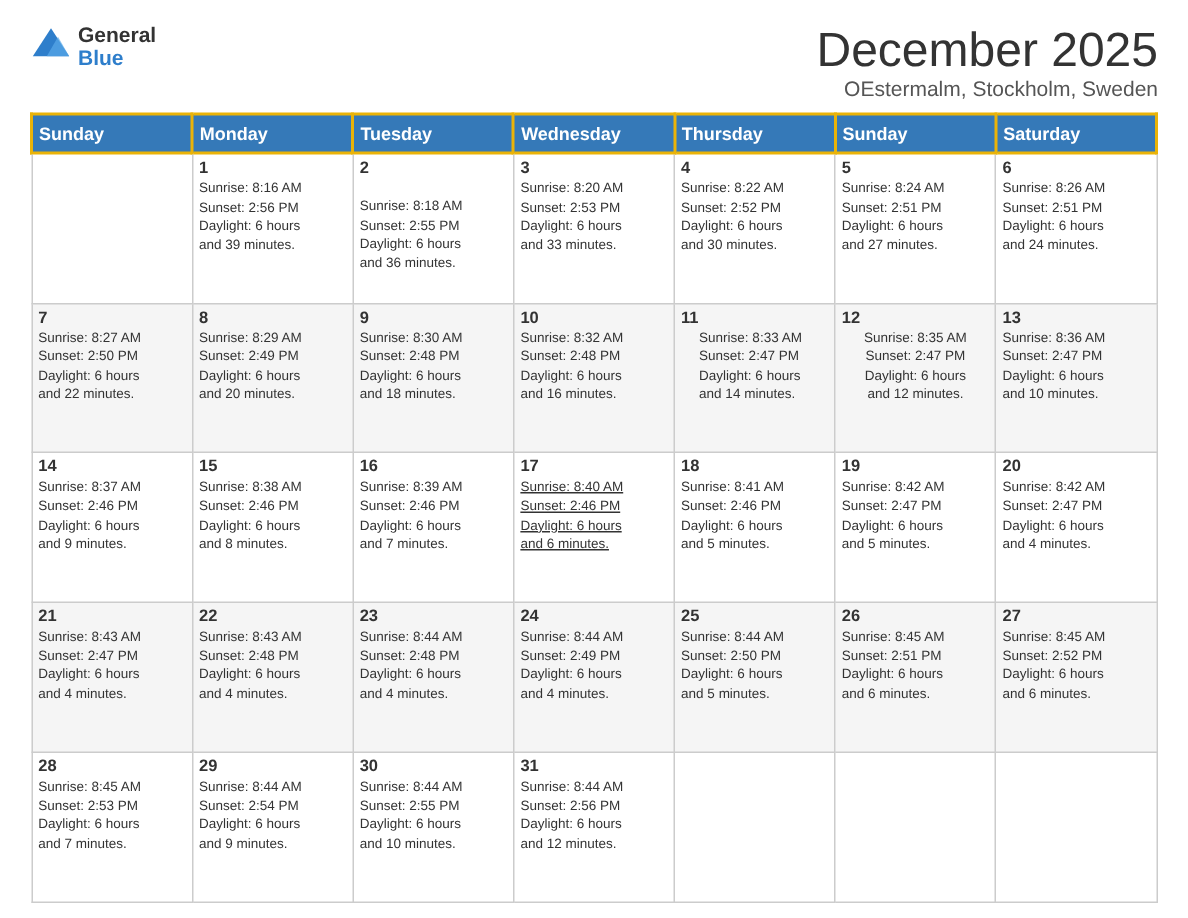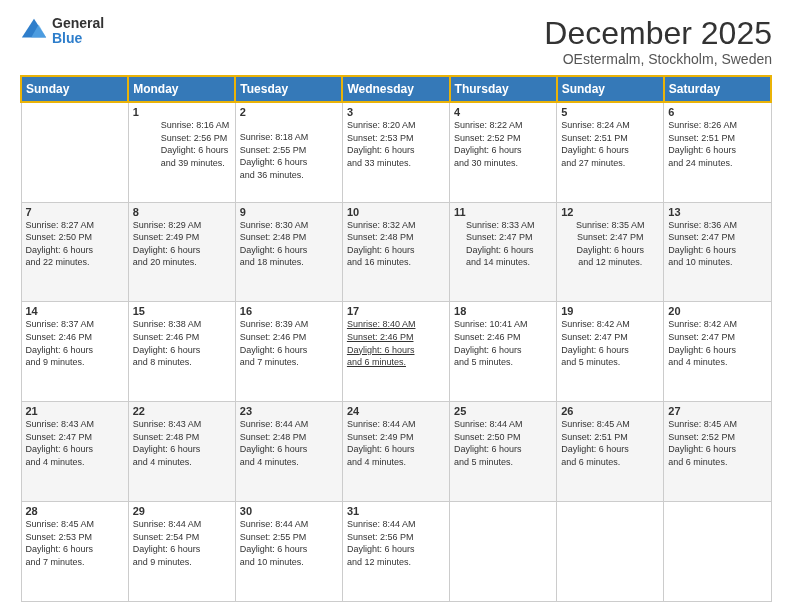--- a/index.html
+++ b/index.html
@@ -134,21 +134,21 @@
         <th>Thursday</th>
         <th>Sunday</th>
         <th>Saturday</th>
       </tr>
     </thead>
     <tbody id="calendar-body">
     <tr>
           <td class="empty-cell"></td>
           <td>
             <span class="day-number">1</span>
-            <div class="day-info" style="white-space: pre-line; margin-left: 28px;">Sunrise: 8:16 AM
+            <div class="day-info" style="white-space: pre-line;">Sunrise: 8:16 AM
 Sunset: 2:56 PM
 Daylight: 6 hours
 and 39 minutes.</div>
           </td>
           <td>
             <span class="day-number">2</span>
             <div class="day-info" style="white-space: pre-line; margin-top: 13px;">Sunrise: 8:18 AM
 Sunset: 2:55 PM
 Daylight: 6 hours
 and 36 minutes.</div>
@@ -257,21 +257,21 @@
           </td>
           <td>
             <span class="day-number">17</span>
             <div class="day-info" style="white-space: pre-line; text-decoration: underline;">Sunrise: 8:40 AM
 Sunset: 2:46 PM
 Daylight: 6 hours
 and 6 minutes.</div>
           </td>
           <td>
             <span class="day-number">18</span>
-            <div class="day-info" style="white-space: pre-line;">Sunrise: 10:41 AM
+            <div class="day-info" style="white-space: pre-line;">Sunrise: 8:41 AM
 Sunset: 2:46 PM
 Daylight: 6 hours
 and 5 minutes.</div>
           </td>
           <td>
             <span class="day-number">19</span>
             <div class="day-info" style="white-space: pre-line;">Sunrise: 8:42 AM
 Sunset: 2:47 PM
 Daylight: 6 hours
 and 5 minutes.</div>

